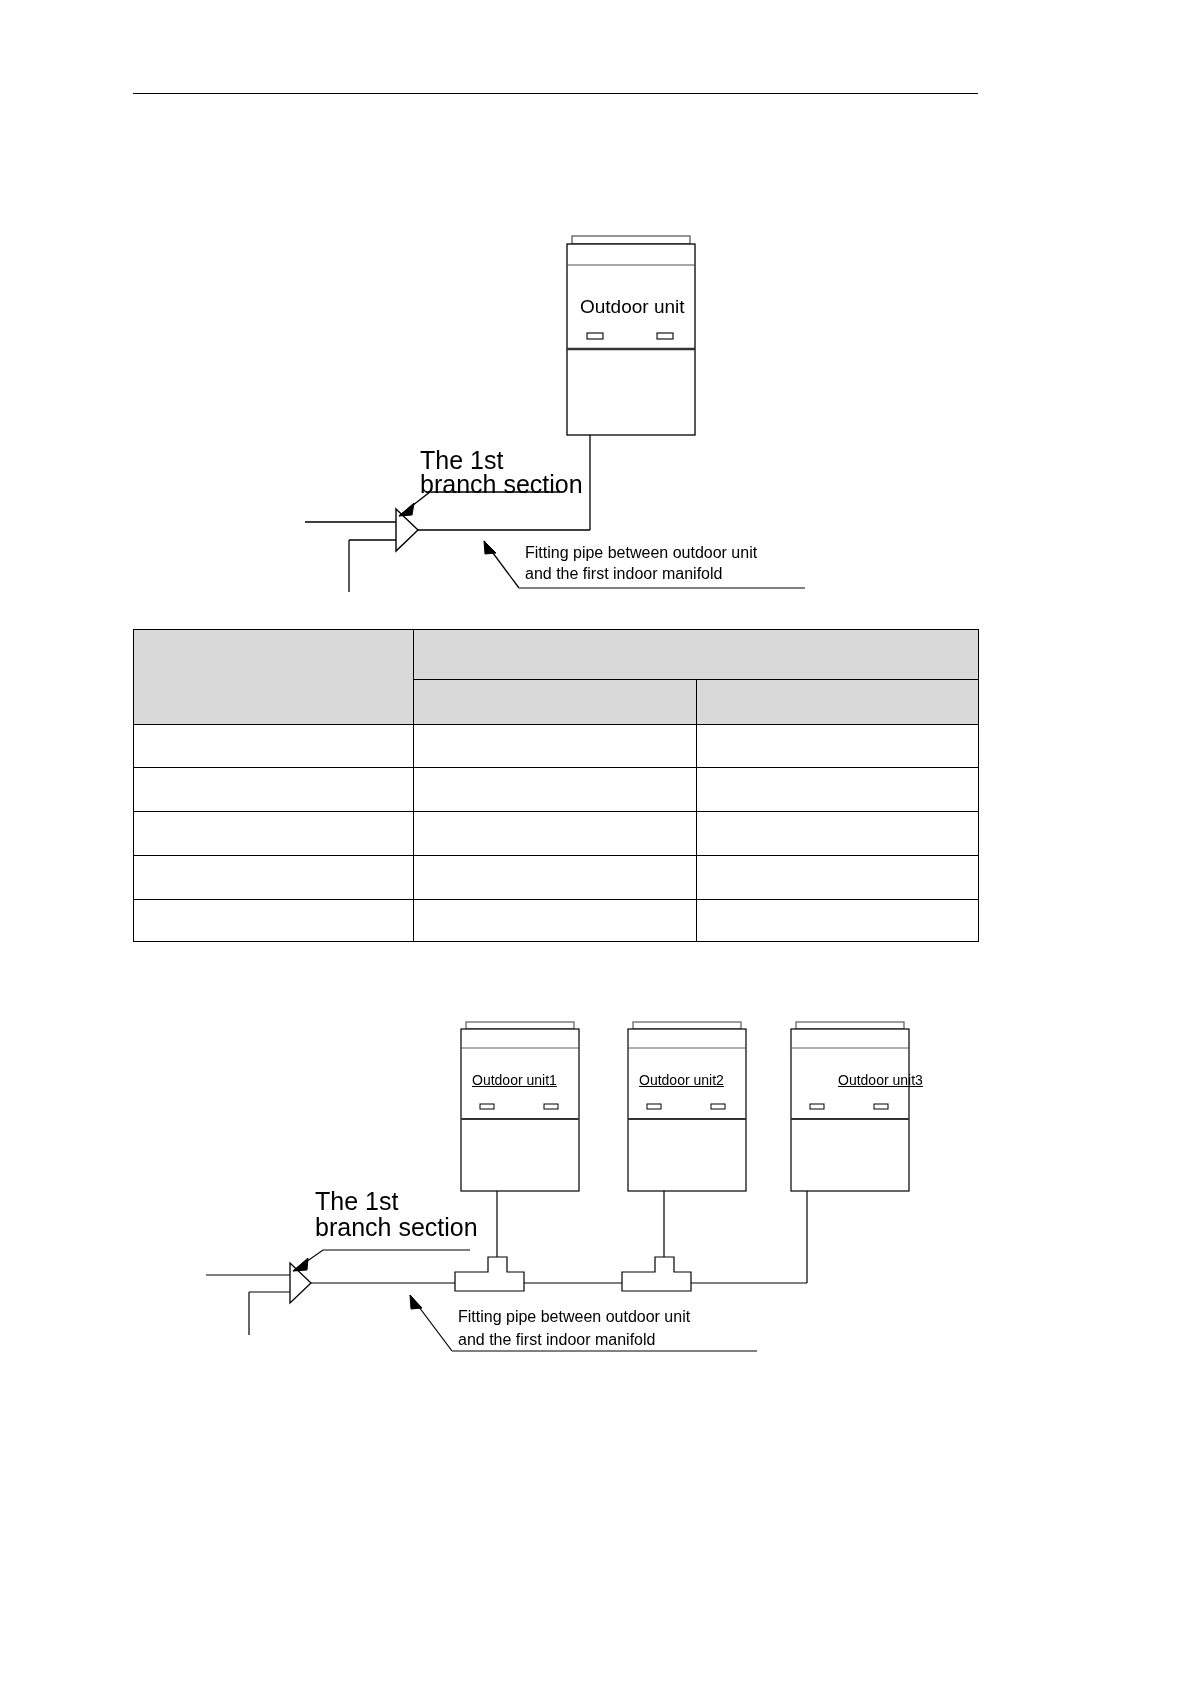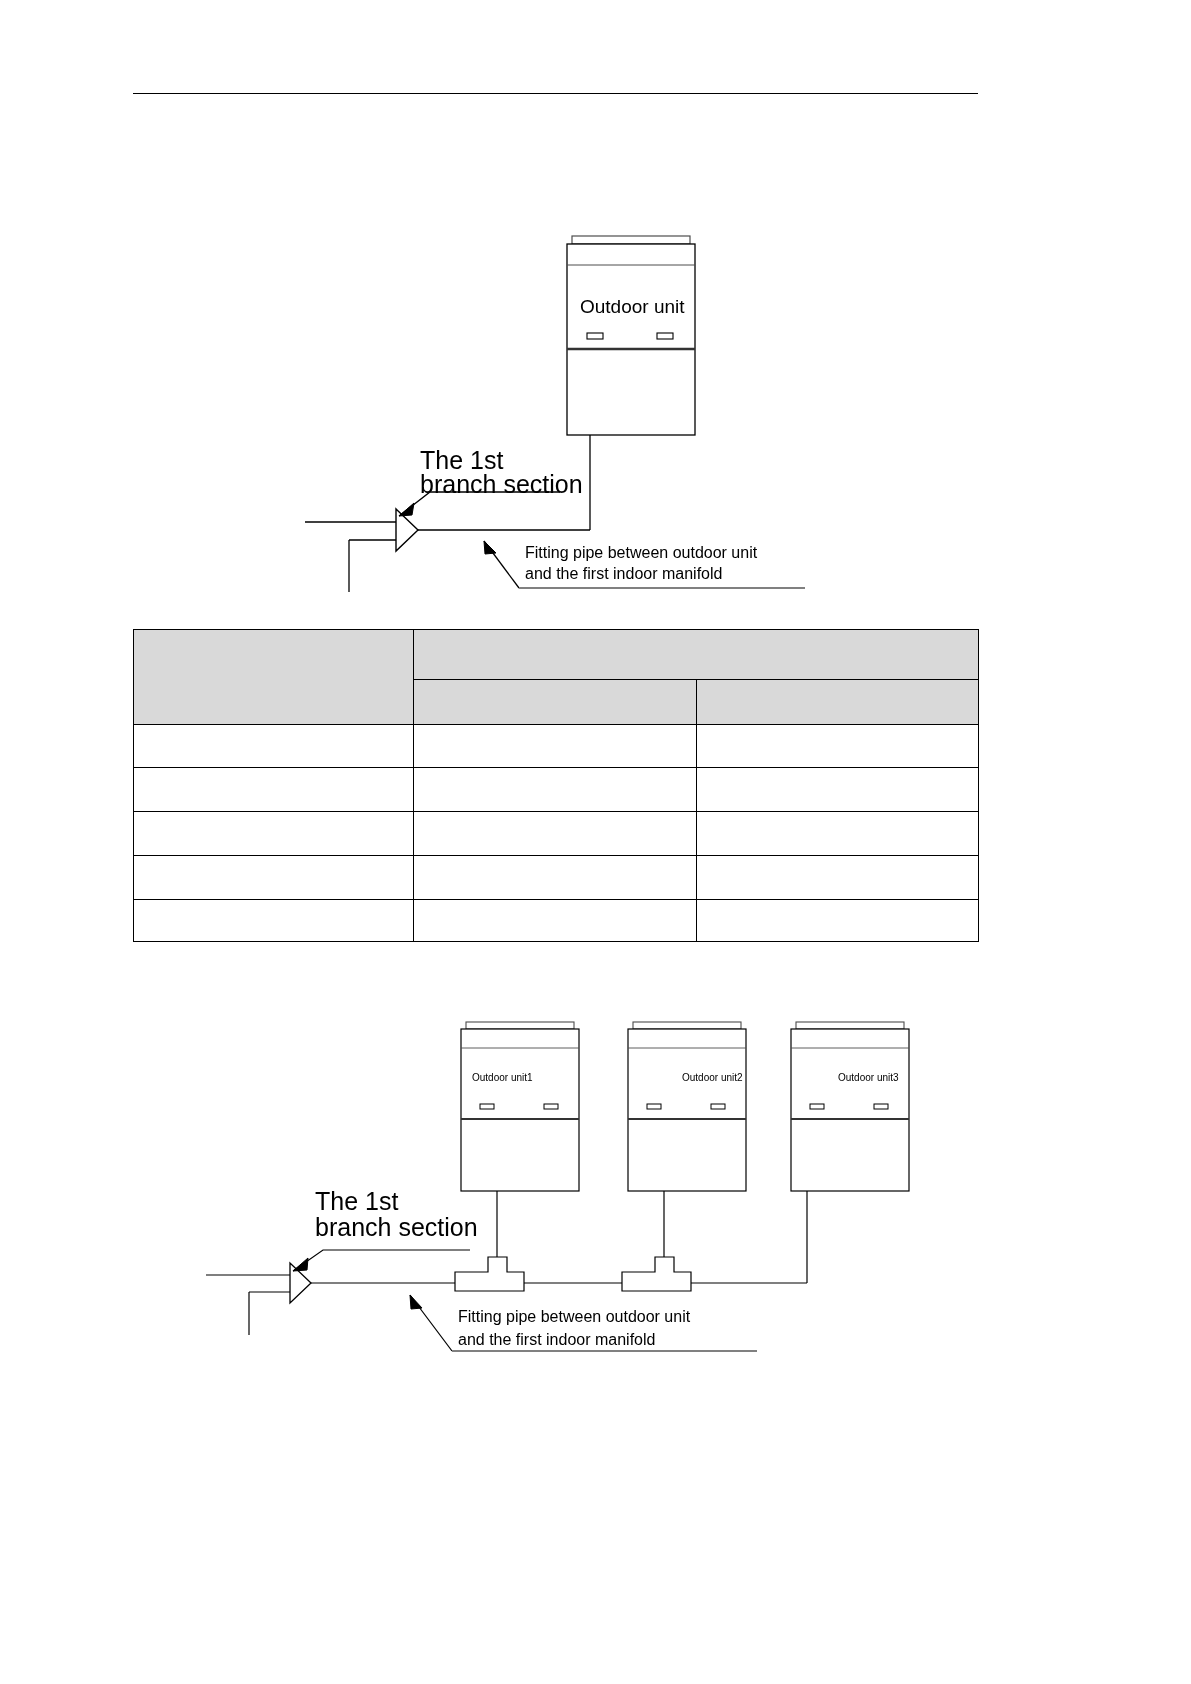--- a/index.html
+++ b/index.html
@@ -37,21 +37,21 @@
 
   
   .lbl {
     position: absolute;
     font-family: "Liberation Sans", sans-serif;
     color: #000;
     white-space: pre;
     line-height: 1.22;
   }
   .lbl-unit   { font-size: 19px; }
-  .lbl-unit-s { font-size: 10px; }
+  .lbl-unit-s { font-size: 14px; text-decoration: underline; }
   .lbl-branch { font-size: 25px; }
   .lbl-cap    { font-size: 16px; }
 
   
   .spec-table {
     position: absolute;
     left: 133px;
     top: 629px;
     width: 845px;
     border-collapse: collapse;
@@ -278,21 +278,21 @@
       <g fill="none" stroke="#000000" stroke-width="1.2">
         <path d="M 452 351 L 410 295"></path>
       </g>
       <path d="M 410 295 L 422 308 L 411 309 Z" fill="#000000" stroke="#000000" stroke-width="1"></path>
 
       <line x1="452" y1="351" x2="757" y2="351" stroke="#808080" stroke-width="2"></line>
     </svg>
   </div>
 
   <div class="lbl lbl-unit-s" style="left:472px; top:1072px;">Outdoor unit1</div>
-  <div class="lbl lbl-unit-s" style="left:639px; top:1072px;margin-left:43px;">Outdoor unit2</div>
+  <div class="lbl lbl-unit-s" style="left:639px; top:1072px;">Outdoor unit2</div>
   <div class="lbl lbl-unit-s" style="left:838px; top:1072px;">Outdoor unit3</div>
 
   <div class="lbl lbl-branch" style="left:315px; top:1186px;">The 1st</div>
   <div class="lbl lbl-branch" style="left:315px; top:1212px;">branch section</div>
 
   <div class="lbl lbl-cap" style="left:458px; top:1307px;">Fitting pipe between outdoor unit</div>
   <div class="lbl lbl-cap" style="left:458px; top:1330px;">and the first indoor manifold</div>
 
 </div>
 

